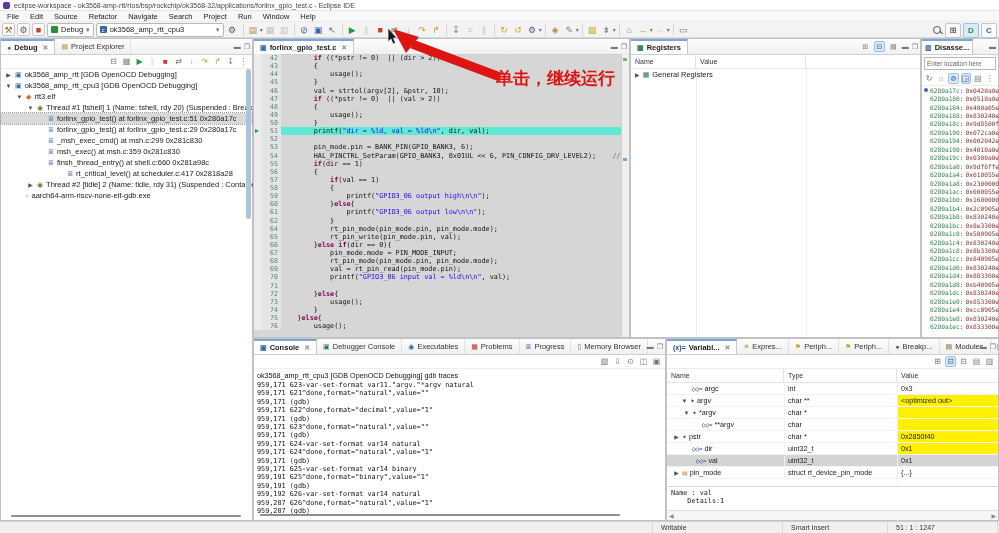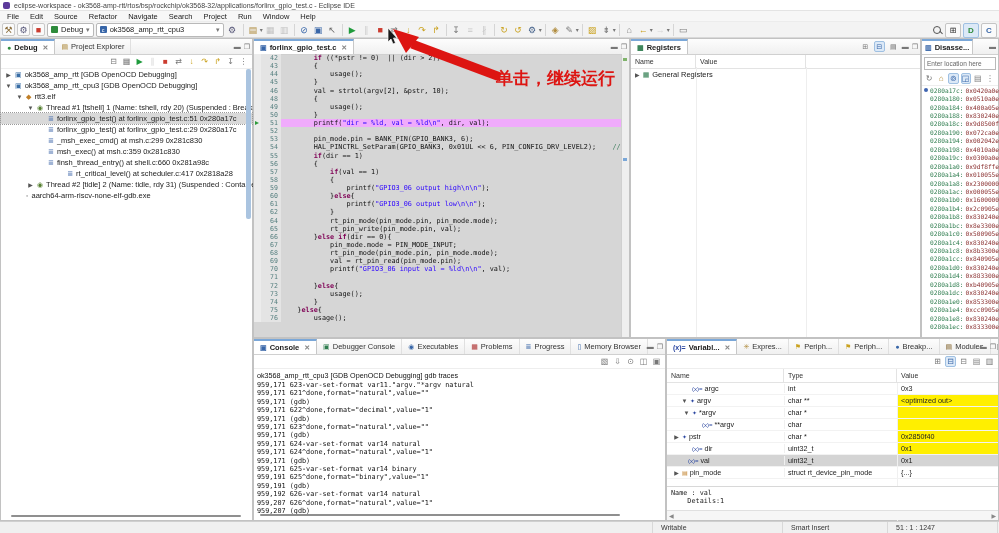--- a/index.html
+++ b/index.html
@@ -59,21 +59,21 @@
   #debug-hscroll{position:absolute;left:10px;bottom:3px;height:2px;width:230px;background:#8f8f8f;border-radius:1px;}
 
   
   #editor-panel{left:253px;top:38px;width:377px;height:300px;background:#d6d6d6;}
   #editor-body{position:absolute;left:0;top:15px;right:0;bottom:0;overflow:hidden;}
   .code-row{display:flex;height:8.14px;align-items:center;}
   .code-row .gut{width:7px;flex:0 0 auto;height:100%;background:#ececec;position:relative;}
   .code-row .num{width:17px;flex:0 0 auto;text-align:right;padding-right:3px;color:#557f7f;
                  font-size:6.6px;background:#e4e4e4;height:100%;line-height:8.14px;}
   .code-row .src{flex:1;white-space:pre;font-size:6.8px;line-height:8.14px;color:#111;}
-  .code-row.cur .src,.code-row.cur{background:#f0abfc;}
+  .code-row.cur .src,.code-row.cur{background:#5eead4;}
   .code-row.cur .gut::after{content:"";position:absolute;left:1px;top:2px;border-left:4px solid #2e9b3c;
                             border-top:2.5px solid transparent;border-bottom:2.5px solid transparent;}
   .kw{color:#7f0055;font-weight:bold;}
   .str{color:#2a00ff;}
   .cm{color:#3f7f5f;}
   #ov-ruler{position:absolute;right:0;top:15px;width:7px;bottom:0;background:#efefef;border-left:1px solid #d0d0d0;}
   .ovm{position:absolute;left:1px;width:4px;height:3px;}
 
   
   #registers-panel{left:630px;top:38px;width:291px;height:300px;}
@@ -344,20 +344,25 @@
           <span class="num mono">45</span>
           <span class="src mono">        }</span>
         </div>
         <div class="code-row">
           <span class="gut"></span>
           <span class="num mono">46</span>
           <span class="src mono">        val = strtol(argv[2], &amp;pstr, 10);</span>
         </div>
         <div class="code-row">
           <span class="gut"></span>
+          <span class="num mono">47</span>
+          <span class="src mono">        <span class="kw">if</span> ((*pstr != 0)  || (val &gt; 2))</span>
+        </div>
+        <div class="code-row">
+          <span class="gut"></span>
           <span class="num mono">48</span>
           <span class="src mono">        {</span>
         </div>
         <div class="code-row">
           <span class="gut"></span>
           <span class="num mono">49</span>
           <span class="src mono">            usage();</span>
         </div>
         <div class="code-row">
           <span class="gut"></span>
@@ -851,21 +856,21 @@
         <div class="var-row">
           <span class="var-name" style="padding-left: 16px;">
             <span class="tw"></span>
             <span class="vic" style="color: rgb(42, 70, 160);">(x)=</span>
             <span>dir</span>
           </span>
           <span class="var-type">uint32_t</span>
           <span class="var-val hl">0x1</span>
         </div>
         <div class="var-row sel">
-          <span class="var-name" style="padding-left: 12px;">
+          <span class="var-name" style="padding-left: 20px;">
             <span class="tw"></span>
             <span class="vic" style="color: rgb(42, 70, 160);">(x)=</span>
             <span>val</span>
           </span>
           <span class="var-type">uint32_t</span>
           <span class="var-val">0x1</span>
         </div>
         <div class="var-row">
           <span class="var-name" style="padding-left: 6px;">
             <span class="tw">▶</span>

